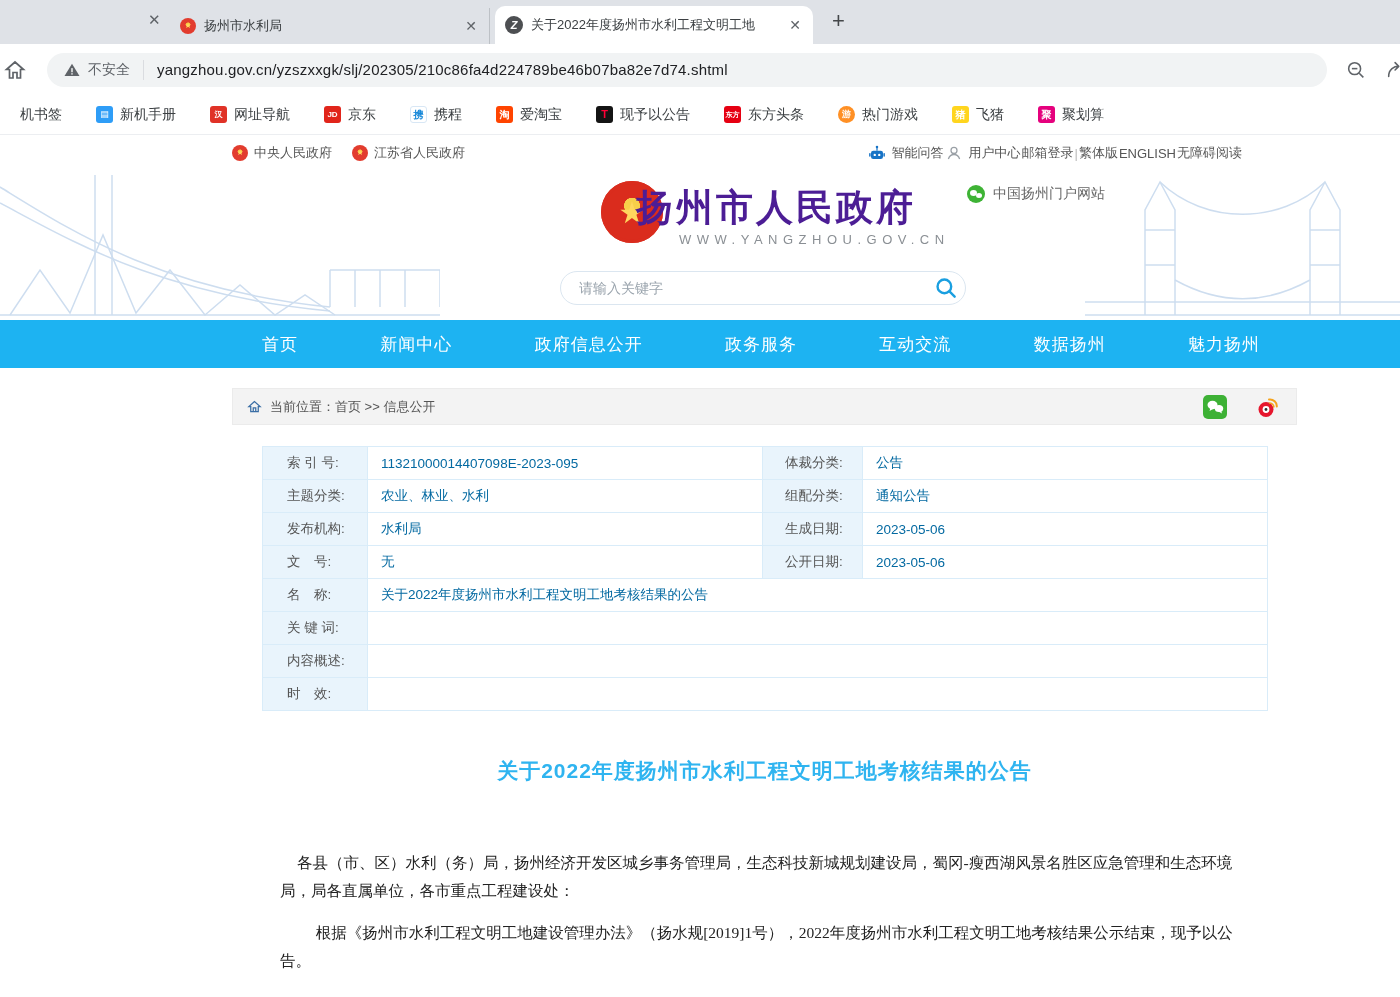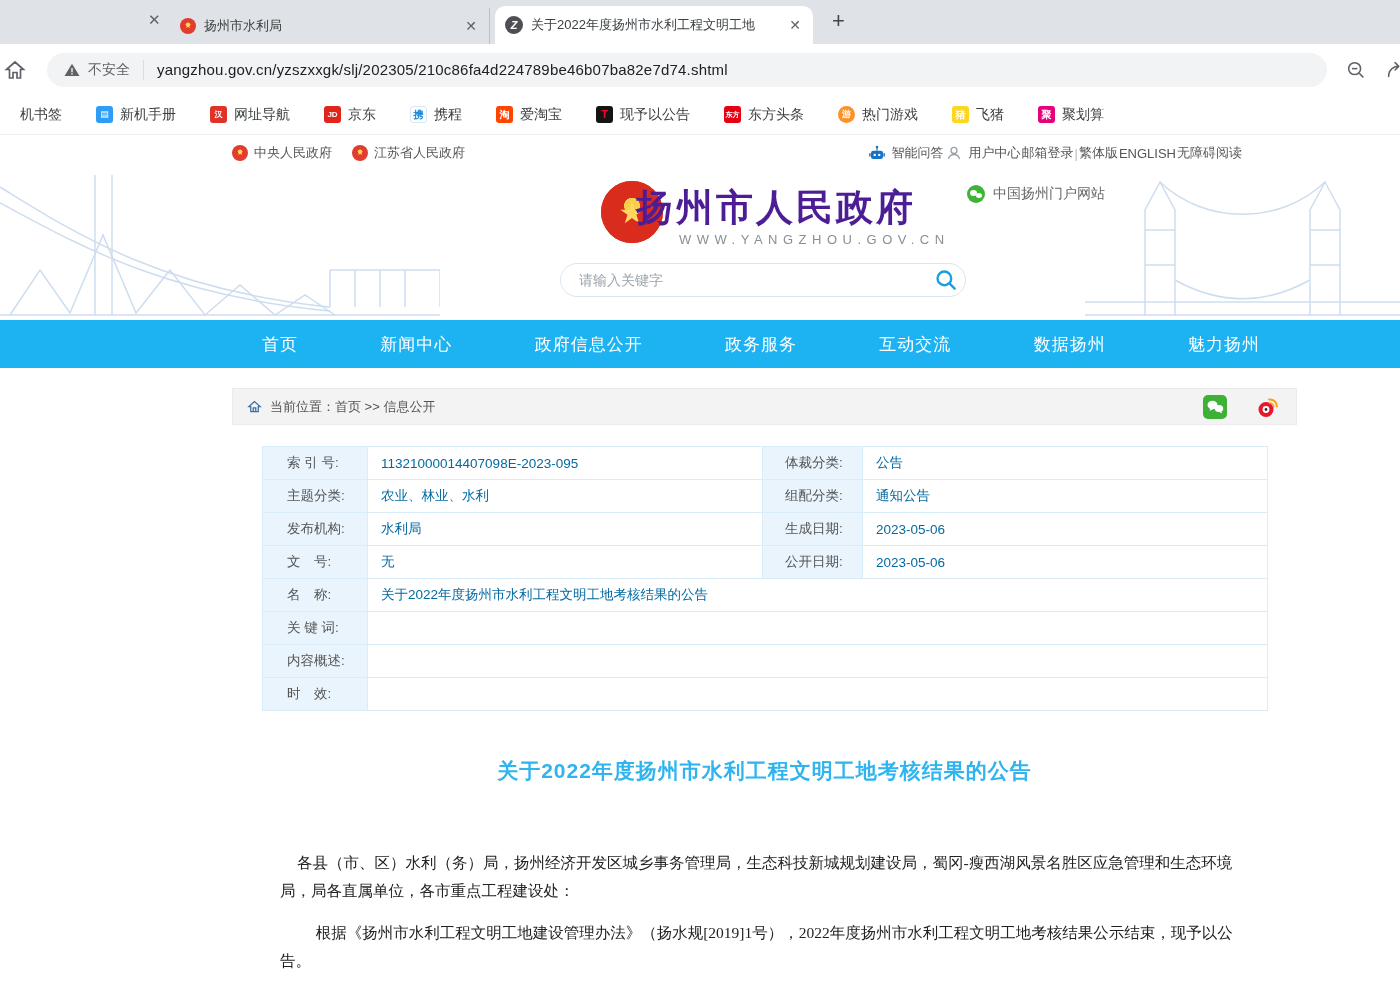--- a/index.html
+++ b/index.html
@@ -58,21 +58,21 @@
     box-shadow:0 0 0 3px #da2c1d inset; }
   .site-name { position:absolute; left:636px; top:48px; font-size:37px; font-weight:bold; color:#4c1d95;
     letter-spacing:3px; font-family:"Liberation Serif","DejaVu Serif",serif; }
   .site-url { position:absolute; left:679px; top:97px; font-size:13px; color:#8a8f94; letter-spacing:5.5px; }
   .portal { position:absolute; left:967px; top:50px; display:flex; align-items:center; gap:8px;
     font-size:14px; color:#666; }
   .wechat-dot { width:18px; height:18px; border-radius:50%; background:#3eb335; position:relative; }
   .wechat-dot::before, .wechat-dot::after { content:""; position:absolute; background:#fff; border-radius:50%; }
   .wechat-dot::before { width:7px; height:6px; left:3px; top:5px; }
   .wechat-dot::after { width:6px; height:5px; left:9px; top:8px; }
-  .searchbox { position:absolute; left:560px; top:128px; width:406px; height:34px; background:#fff;
+  .searchbox { position:absolute; left:560px; top:136px; width:406px; height:34px; background:#fff;
     border:1px solid #dbe6f0; border-radius:17px; display:flex; align-items:center; padding:0 6px 0 18px; }
   .searchbox input { flex:1; border:none; outline:none; font-size:14px; color:#333; background:transparent;
     font-family:inherit; }
   .searchbox input::placeholder { color:#9aa4ad; }
 
   
   .mainnav { height:48px; background:#1db3f2; }
   .mainnav-inner { height:100%; display:flex; align-items:center; justify-content:space-between;
     padding:0 140px 0 262px; }
   .nav-item { color:#fff; font-size:17px; letter-spacing:1px; cursor:pointer; }

